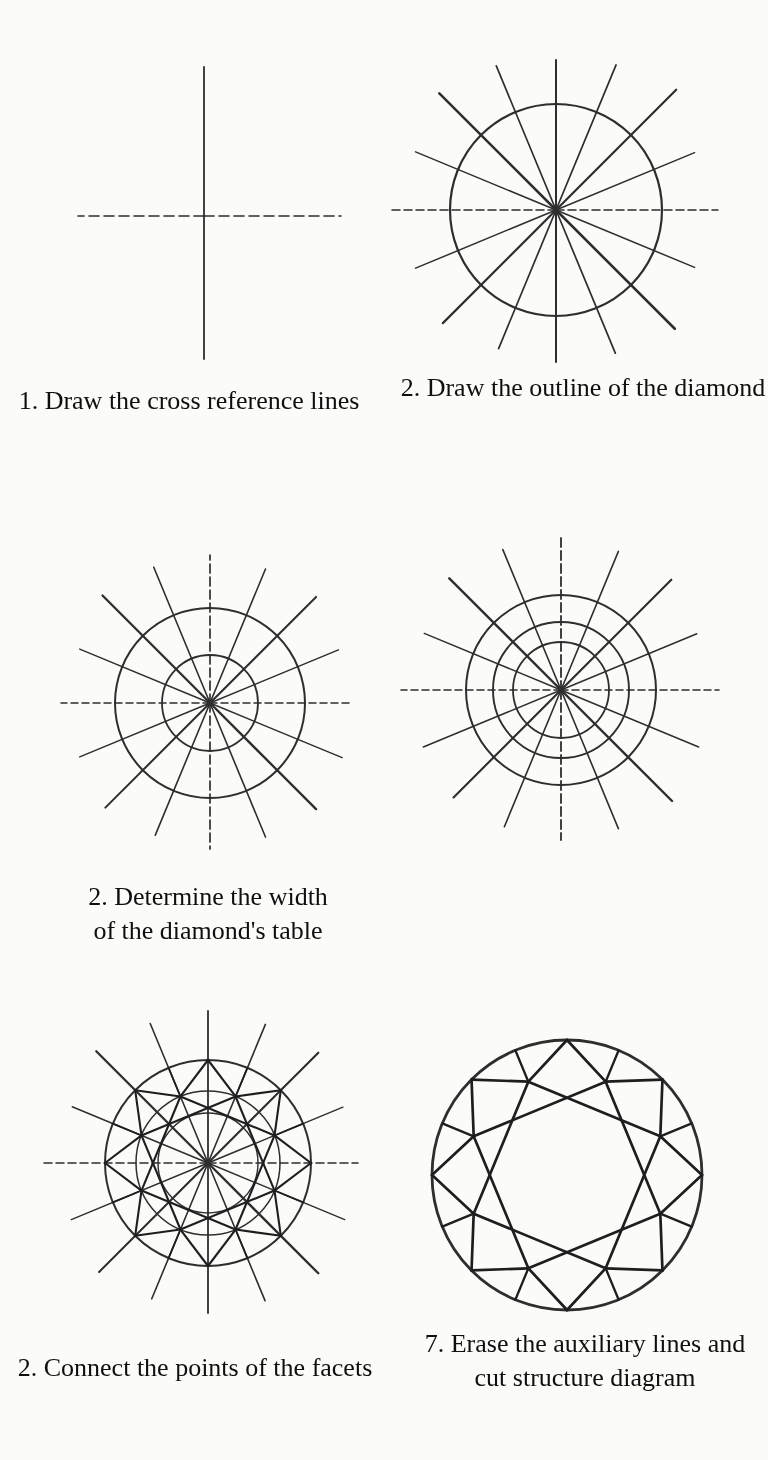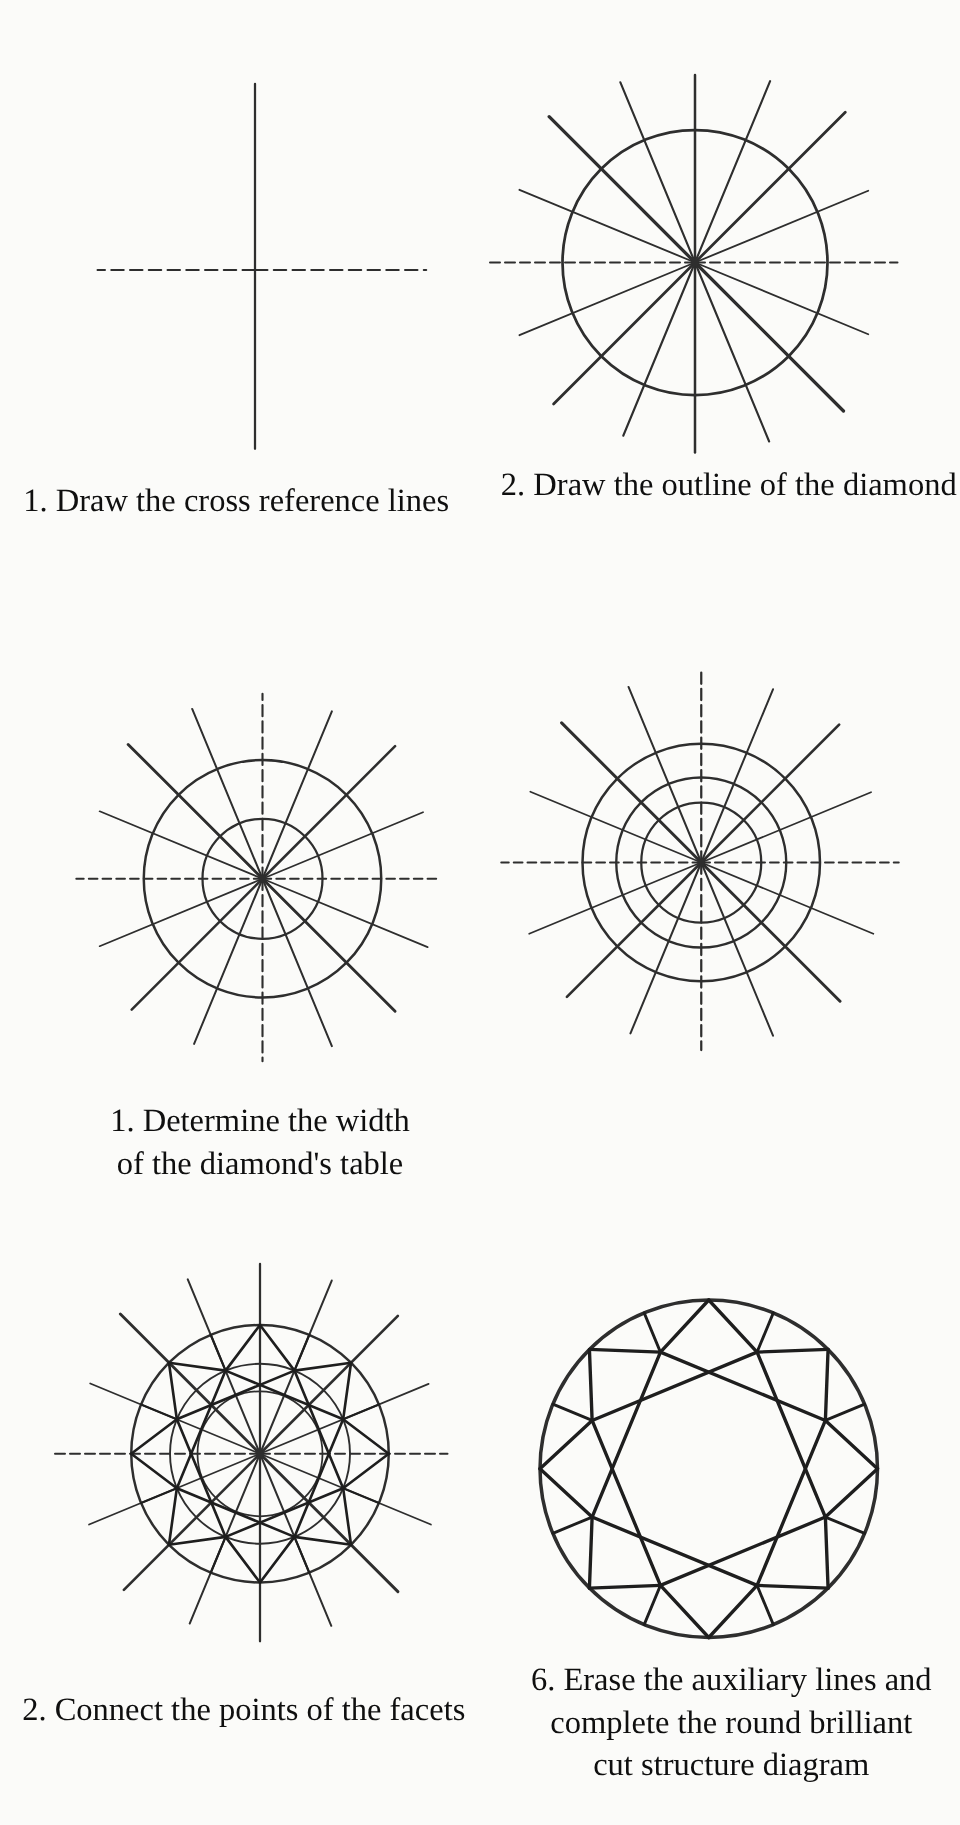--- a/index.html
+++ b/index.html
@@ -92,21 +92,21 @@
         <line x1="0" y1="0" x2="-130.27" y2="53.96" stroke="#2e2e2e" stroke-width="1.4" stroke-linecap="round"></line>
         <line x1="0" y1="0" x2="55.49" y2="-133.96" stroke="#2e2e2e" stroke-width="1.6" stroke-linecap="round"></line>
         <line x1="0" y1="0" x2="-54.72" y2="132.11" stroke="#2e2e2e" stroke-width="1.6" stroke-linecap="round"></line>
         <line x1="0" y1="0" x2="-56.25" y2="-135.81" stroke="#2e2e2e" stroke-width="1.6" stroke-linecap="round"></line>
         <line x1="0" y1="0" x2="55.49" y2="133.96" stroke="#2e2e2e" stroke-width="1.6" stroke-linecap="round"></line>
         <line x1="0" y1="0" x2="-130.27" y2="-53.96" stroke="#2e2e2e" stroke-width="1.4" stroke-linecap="round"></line>
         <line x1="0" y1="0" x2="132.11" y2="54.72" stroke="#2e2e2e" stroke-width="1.4" stroke-linecap="round"></line>
         <circle cx="0" cy="0" r="3" fill="#2e2e2e"></circle>
       </svg>
     <figcaption class="caption cap-3">
-      <div class="cap-line">1. Determine the width</div>
+      <div class="cap-line">2. Determine the width</div>
       <div class="cap-line">of the diamond's table</div>
     </figcaption>
   </figure>
 
   <figure class="panel">
     <svg class="drawing" viewBox="-165 -165 330 330" width="330" height="330" style="left: 396px; top: 525px;">
         <circle cx="0" cy="0" r="95" fill="none" stroke="#2e2e2e" stroke-width="2"></circle>
         <circle cx="0" cy="0" r="68" fill="none" stroke="#2e2e2e" stroke-width="1.9"></circle>
         <circle cx="0" cy="0" r="48" fill="none" stroke="#2e2e2e" stroke-width="1.8"></circle>
         <line x1="0" y1="0" x2="0.00" y2="-153.00" stroke="#2e2e2e" stroke-width="1.8" stroke-linecap="round" stroke-dasharray="9 4"></line>
@@ -221,19 +221,18 @@
         <line x1="-0.00" y1="135.00" x2="38.65" y2="93.31" stroke="#1e1e1e" stroke-width="2.7" stroke-linecap="round"></line>
         <line x1="-0.00" y1="135.00" x2="-38.65" y2="93.31" stroke="#1e1e1e" stroke-width="2.7" stroke-linecap="round"></line>
         <line x1="51.66" y1="124.72" x2="38.65" y2="93.31" stroke="#1e1e1e" stroke-width="2.295" stroke-linecap="round"></line>
         <line x1="38.65" y1="93.31" x2="93.31" y2="-38.65" stroke="#1e1e1e" stroke-width="2.7" stroke-linecap="round"></line>
         <line x1="95.46" y1="95.46" x2="93.31" y2="38.65" stroke="#1e1e1e" stroke-width="2.7" stroke-linecap="round"></line>
         <line x1="95.46" y1="95.46" x2="38.65" y2="93.31" stroke="#1e1e1e" stroke-width="2.7" stroke-linecap="round"></line>
         <line x1="124.72" y1="51.66" x2="93.31" y2="38.65" stroke="#1e1e1e" stroke-width="2.295" stroke-linecap="round"></line>
         <line x1="93.31" y1="38.65" x2="38.65" y2="-93.31" stroke="#1e1e1e" stroke-width="2.7" stroke-linecap="round"></line>
       </svg>
     <figcaption class="caption cap-6">
-      <div class="cap-line">6. Erase the auxiliary lines and</div>
-      <div class="cap-line">complete the round brilliant</div>
+      <div class="cap-line">7. Erase the auxiliary lines and</div>
       <div class="cap-line">cut structure diagram</div>
     </figcaption>
   </figure>
 
 </main>
 
 </body></html>

